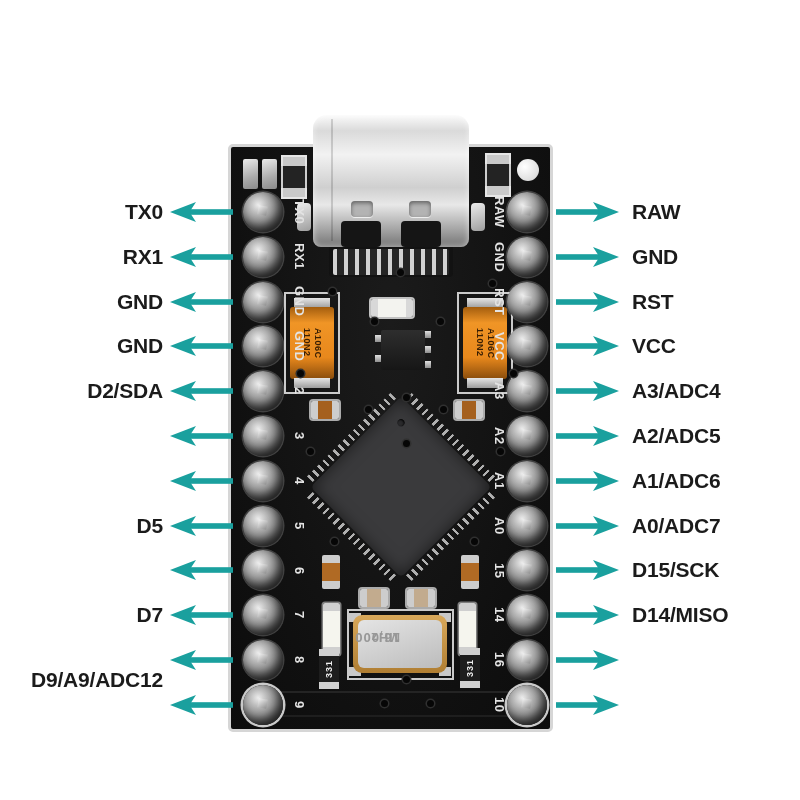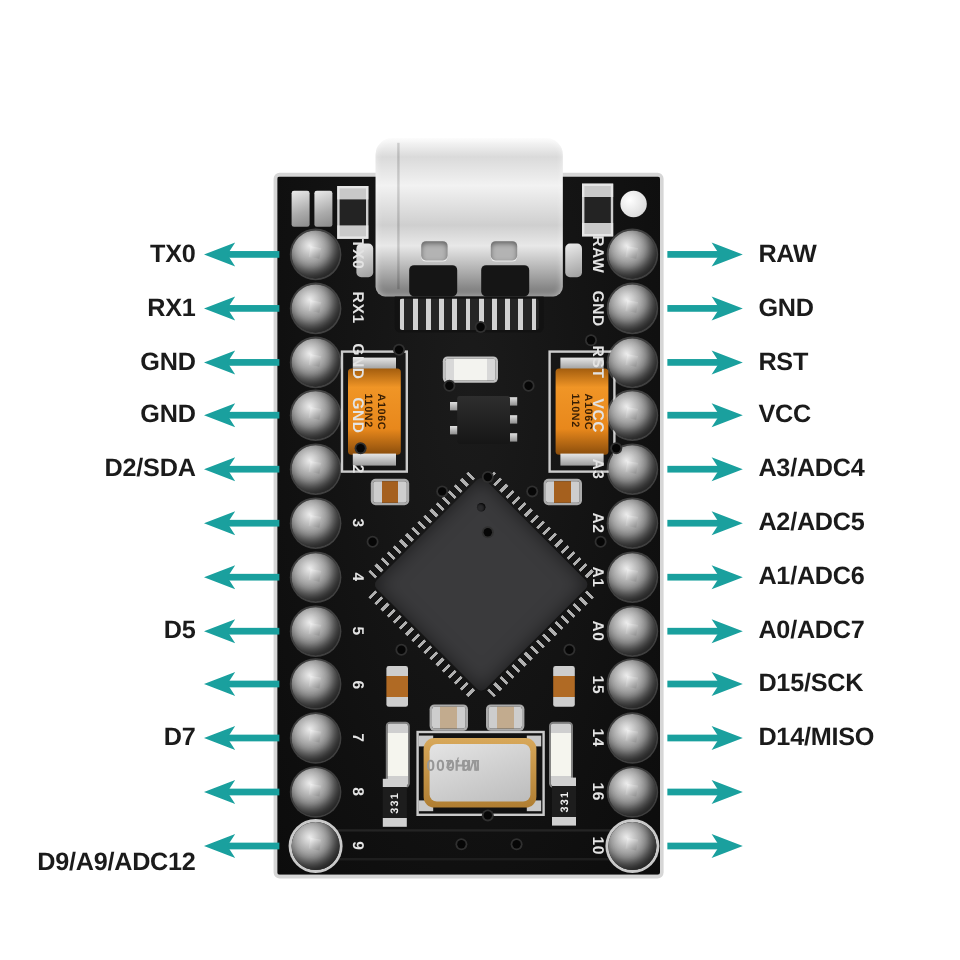--- a/index.html
+++ b/index.html
@@ -313,21 +313,21 @@
       </svg></div>
     <div class="plabel left" style="top: 601.2px;">D7</div>
     <div class="arrow" style="top: 604.2px; left: 169px;"><svg width="64" height="22" viewBox="0 0 64 22">
         <rect x="20" y="8.2" width="44" height="5.6"></rect>
         <polygon points="1,11 27,1 20.5,11 27,21"></polygon>
       </svg></div>
     <div class="arrow" style="top: 649px; left: 169px;"><svg width="64" height="22" viewBox="0 0 64 22">
         <rect x="20" y="8.2" width="44" height="5.6"></rect>
         <polygon points="1,11 27,1 20.5,11 27,21"></polygon>
       </svg></div>
-    <div class="plabel left" style="top: 705px;">D9/A9/ADC12</div>
+    <div class="plabel left" style="top: 666px;">D9/A9/ADC12</div>
     <div class="arrow" style="top: 693.8px; left: 169px;"><svg width="64" height="22" viewBox="0 0 64 22">
         <rect x="20" y="8.2" width="44" height="5.6"></rect>
         <polygon points="1,11 27,1 20.5,11 27,21"></polygon>
       </svg></div>
     <div class="plabel right" style="top: 198px;">RAW</div>
     <div class="arrow" style="top: 201px; left: 556px;"><svg width="64" height="22" viewBox="0 0 64 22">
         <rect x="0" y="8.2" width="44" height="5.6"></rect>
         <polygon points="63,11 37,1 43.5,11 37,21"></polygon>
       </svg></div>
     <div class="plabel right" style="top: 242.8px;">GND</div>

